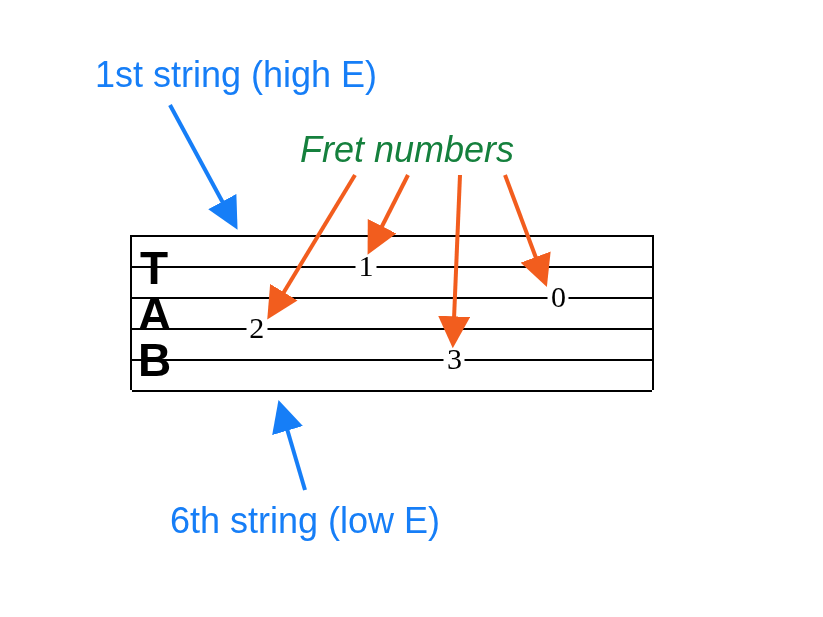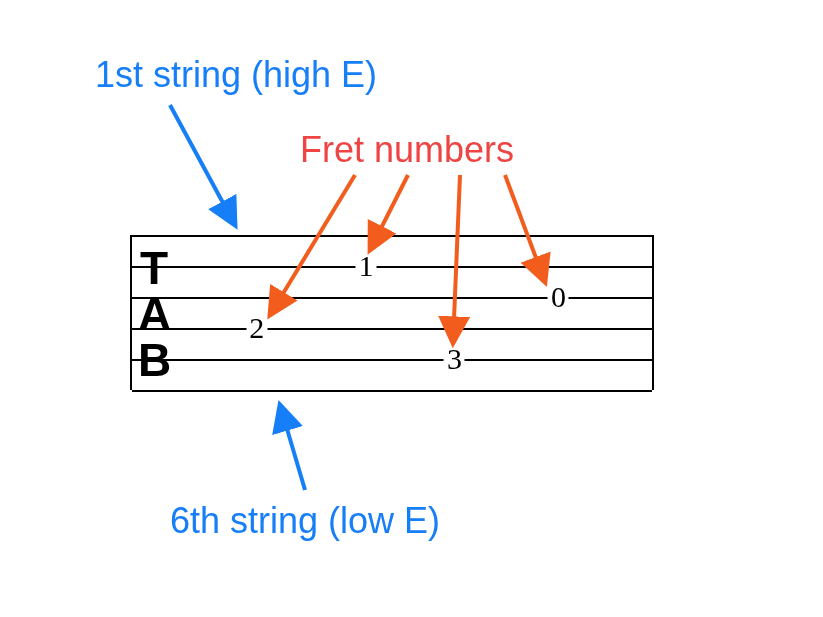--- a/index.html
+++ b/index.html
@@ -16,21 +16,21 @@
     width: 681px;
     height: 617px;
   }
   .label {
     position: absolute;
     font-size: 36px;
     line-height: 1.1;
     white-space: nowrap;
   }
   .blue { color: #167ef7; }
-  .orange { color: #ef4444; }
+  .orange { color: #15803d; font-style: italic; }
 
   
   .staff {
     position: absolute;
     left: 130px;
     top: 235px;
     width: 520px;
     height: 155px;
     border-left: 2px solid #000;
     border-right: 2px solid #000;

